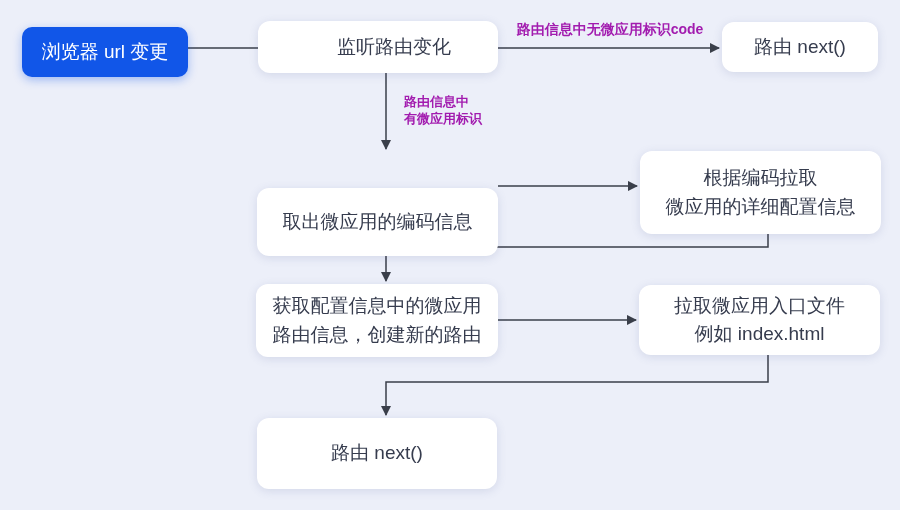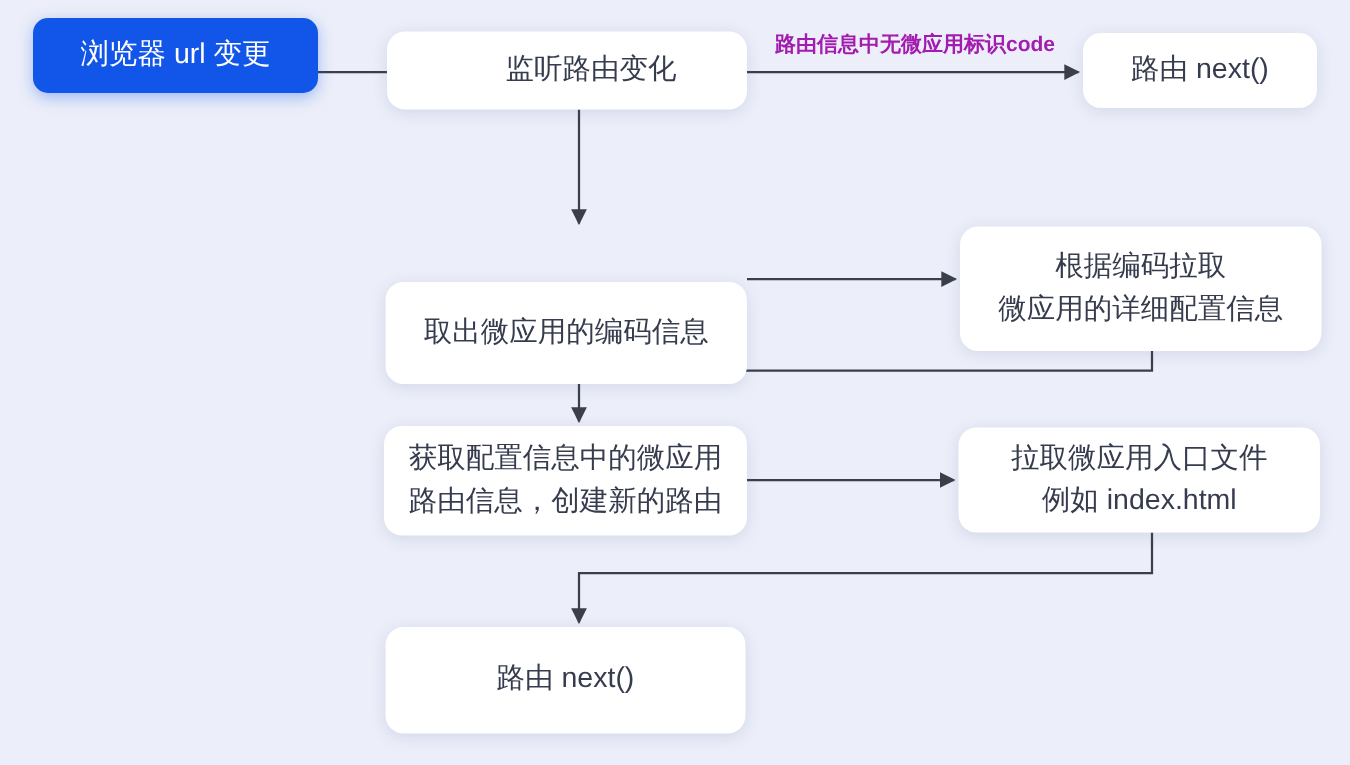--- a/index.html
+++ b/index.html
@@ -51,21 +51,21 @@
     text-align: center;
     white-space: nowrap;
   }
   .edge-label-side {
     left: 404px; top: 93px;
     font-size: 13px;
     line-height: 17px;
     text-align: left;
   }
   
-  .n-start        { left: 22px;  top: 12px;  width: 190px; height: 50px; }
+  .n-start        { left: 22px;  top: 27px;  width: 166px; height: 50px; }
   .n-listen       { left: 258px; top: 21px;  width: 240px; height: 52px; padding-left: 32px; }
   .n-next-top     { left: 722px; top: 22px;  width: 156px; height: 50px; }
   .n-extract      { left: 257px; top: 152px; width: 241px; height: 68px; margin-top: 36px; }
   .n-fetch-config { left: 640px; top: 151px; width: 241px; height: 83px; }
   .n-create-route { left: 256px; top: 284px; width: 242px; height: 73px; }
   .n-fetch-entry  { left: 639px; top: 285px; width: 241px; height: 70px; }
   .n-next-bottom  { left: 257px; top: 418px; width: 240px; height: 71px; }
 </style>
 </head>
 <body>
@@ -117,14 +117,18 @@
     <div>拉取微应用入口文件</div>
     <div>例如 index.html</div>
   </div>
 
   <div class="node n-next-bottom">
     <div>路由 next()</div>
   </div>
 
   <div class="edge-label edge-label-top">路由信息中无微应用标识code</div>
 
+  <div class="edge-label edge-label-side">
+    <div>路由信息中</div>
+    <div>有微应用标识</div>
+  </div>
 
 </div>
 
 </body></html>

